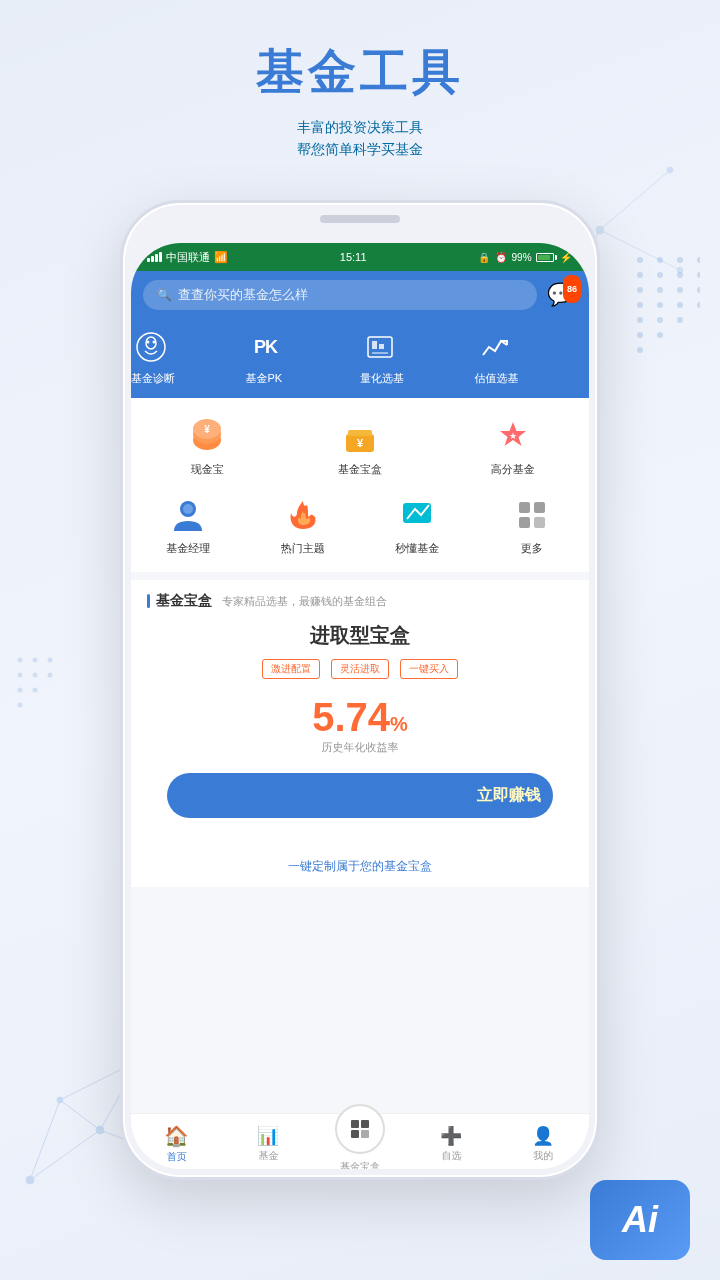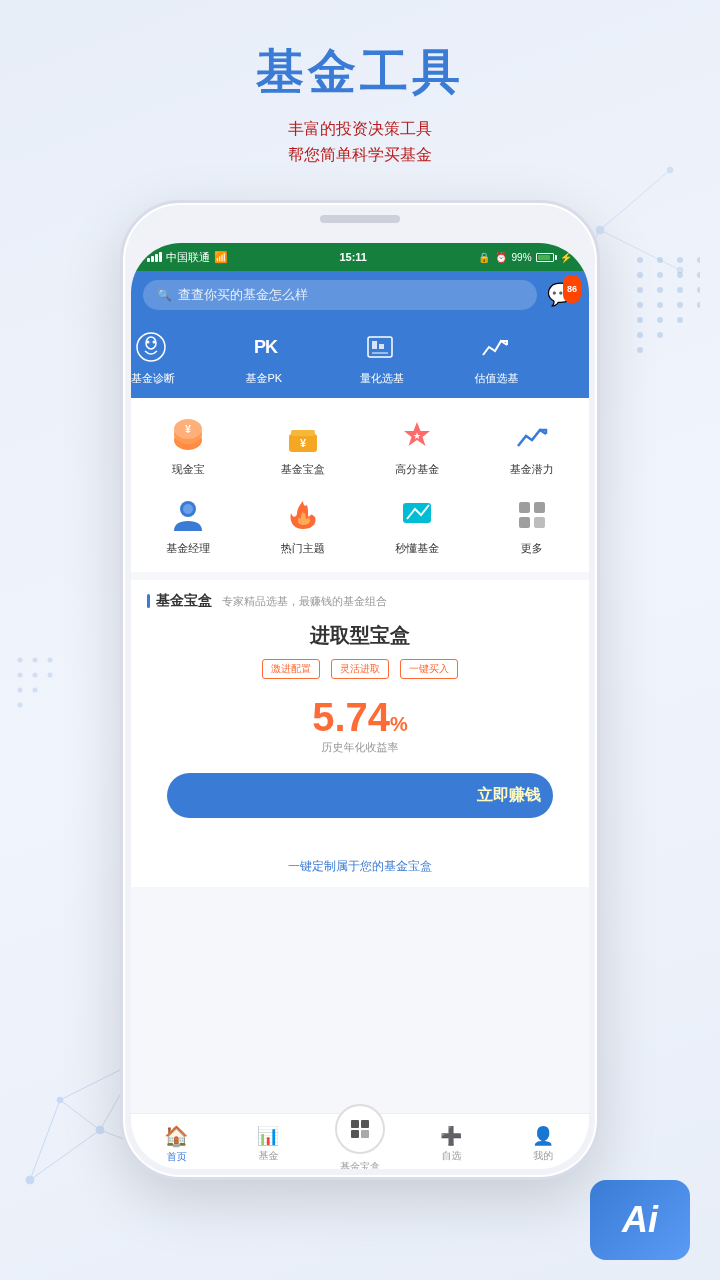--- a/index.html
+++ b/index.html
@@ -29,22 +29,22 @@
       padding-bottom: 20px;
     }
     .page-title {
       font-size: 48px;
       font-weight: 700;
       color: #3a7bd5;
       letter-spacing: 4px;
       margin-bottom: 12px;
     }
     .page-subtitle {
-      font-size: 16px;
-      color: #b91c1c;
+      font-size: 14px;
+      color: #0369a1;
       line-height: 1.6;
     }
 
     
     .phone-container {
       position: absolute;
       left: 50%;
       transform: translateX(-50%);
       top: 200px;
       width: 480px;
@@ -90,21 +90,21 @@
       background: #15803d;
       padding: 6px 16px;
       display: flex;
       justify-content: space-between;
       align-items: center;
       font-size: 11px;
       color: #fff;
       height: 28px;
     }
     .status-left { display: flex; align-items: center; gap: 4px; }
-    .status-center { font-weight: 700; }
+    .status-center { font-weight: 400; }
     .status-right { display: flex; align-items: center; gap: 4px; }
 
     
     .search-bar-area {
       background: #3a7bd5;
       padding: 8px 12px;
       display: flex;
       align-items: center;
       gap: 8px;
     }
@@ -578,29 +578,20 @@
             </div>
             <div class="grid-item">
               <div class="grid-icon" style="background:transparent;">
                 <svg width="40" height="40" viewBox="0 0 40 40">
                   <path d="M20 6 L23.5 15 L33 15 L25.5 21 L28.5 30 L20 24 L11.5 30 L14.5 21 L7 15 L16.5 15 Z" fill="#ff6b6b"></path>
                   <text x="20" y="23" text-anchor="middle" fill="#fff" font-size="9">★</text>
                 </svg>
               </div>
               <span class="grid-label">高分基金</span>
             </div>
-            <div class="grid-item">
-              <div class="grid-icon" style="background:transparent;">
-                <svg width="40" height="40" viewBox="0 0 40 40">
-                  <polyline points="6,30 14,20 20,24 28,14 34,18" fill="none" stroke="#3a7bd5" stroke-width="2.5"></polyline>
-                  <polyline points="28,14 34,14 34,18" fill="none" stroke="#3a7bd5" stroke-width="2.5"></polyline>
-                </svg>
-              </div>
-              <span class="grid-label">基金潜力</span>
-            </div>
           </div>
 
           <div class="grid-row" style="margin-top:8px;">
             <div class="grid-item">
               <div class="grid-icon" style="background:transparent;">
                 <svg width="40" height="40" viewBox="0 0 40 40">
                   <circle cx="20" cy="14" r="8" fill="#3a7bd5"></circle>
                   <path d="M6 36 Q6 26 20 26 Q34 26 34 36" fill="#3a7bd5"></path>
                   <circle cx="20" cy="14" r="5" fill="#6ba0e8"></circle>
                 </svg>

